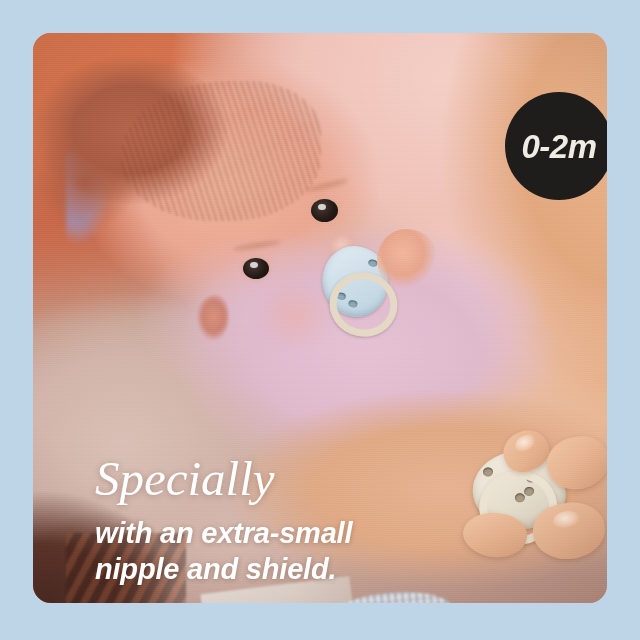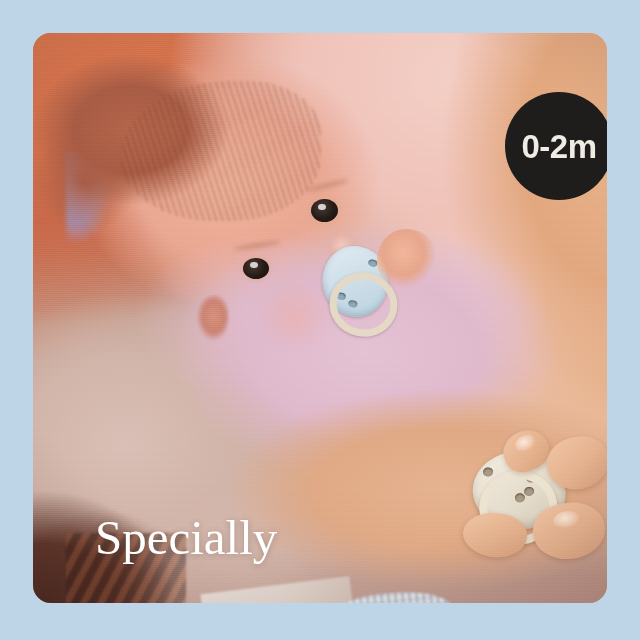--- a/index.html
+++ b/index.html
@@ -12,20 +12,21 @@
     height: 640px;
     overflow: hidden;
     font-family: "Liberation Sans", sans-serif;
   }
 
   #canvas {
     position: relative;
     width: 640px;
     height: 640px;
     background: #bed5e8;
+    font-style: italic;
   }
 
   
   #photo-card {
     position: absolute;
     left: 33px;
     top: 33px;
     width: 574px;
     height: 570px;
     border-radius: 18px;
@@ -390,21 +391,21 @@
     font-weight: bold;
     font-size: 33px;
     letter-spacing: -0.5px;
     line-height: 1;
   }
 
   
   #copy {
     position: absolute;
     left: 62px;
-    bottom: 28px;
+    bottom: 16px;
     width: 420px;
   }
   .headline-line {
     font-family: "Liberation Serif", serif;
     font-weight: normal;
     color: #ffffff;
     font-size: 49px;
     line-height: 0.99;
     letter-spacing: 0px;
     text-shadow: 0 1px 6px rgba(70,40,30,.30);
@@ -485,16 +486,20 @@
     <div class="layer vignette"></div>
 
     <div id="badge">
       <span id="badge-label">0-2m</span>
     </div>
 
     <div id="copy">
       <div id="headline-block">
         <div class="headline-line">Specially</div>
       </div>
+      <div>
+        <div class="sub-line">with an extra-small</div>
+        <div class="sub-line">nipple and shield.</div>
+      </div>
     </div>
 
   </div>
 </div>
 
 </body></html>

